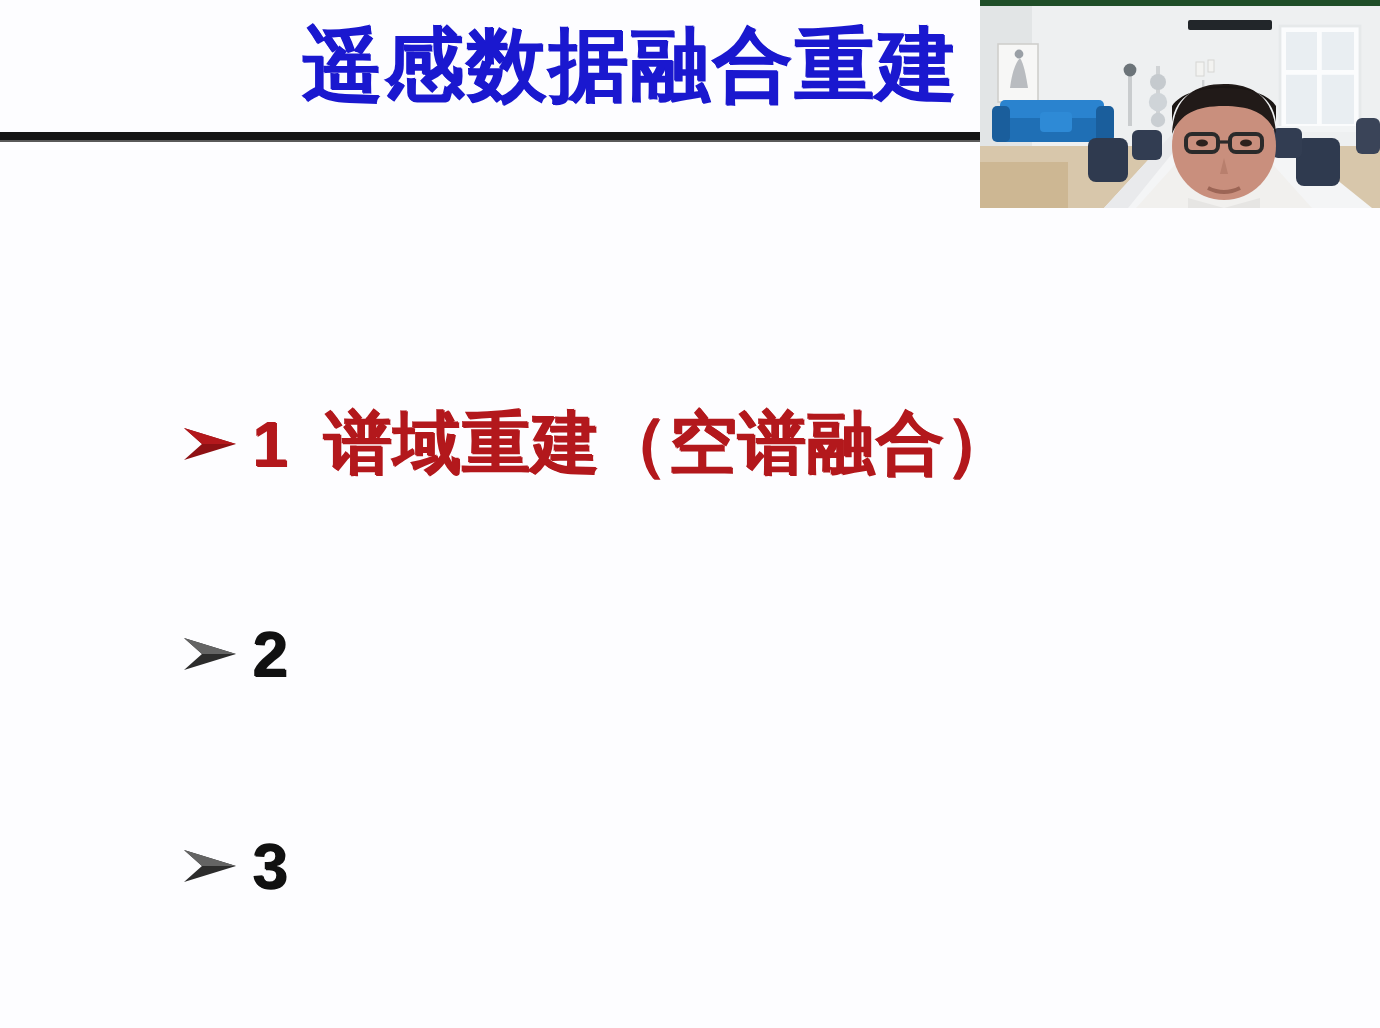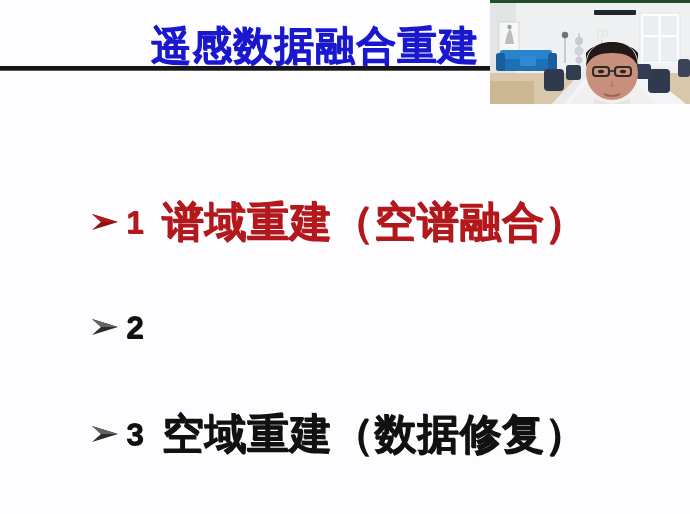--- a/index.html
+++ b/index.html
@@ -37,21 +37,20 @@
     top: 7px;
     width: 630px;
     text-align: center;
     font-size: 40px;
     line-height: 52px;
     font-weight: bold;
     color: #1a18cf;
     letter-spacing: 1px;
     white-space: nowrap;
     text-shadow: 0.5px 0.5px 0 #1a18cf;
-    margin-top: 12px;
   }
   #title-rule {
     position: absolute;
     left: 0;
     top: 66px;
     width: 690px;
     height: 4px;
     background: #151515;
     border-bottom: 1px solid #5a5a5a;
   }
@@ -82,21 +81,21 @@
     display: block;
   }
   .bullet-num {
     font-size: 32px;
     line-height: 38px;
     font-weight: bold;
     margin-left: 4px;
     margin-right: 18px;
   }
   .bullet-text {
-    font-size: 42px;
+    font-size: 34px;
     line-height: 40px;
     font-weight: bold;
     letter-spacing: 0.5px;
   }
   .row-red  .bullet-num,
   .row-red  .bullet-text { color: #b3181c; text-shadow: 0.6px 0.6px 0 #b3181c; }
   .row-dark .bullet-num,
   .row-dark .bullet-text { color: #111111; text-shadow: 0.6px 0.6px 0 #111111; }
 
   
@@ -147,21 +146,20 @@
       </svg>
       <span class="bullet-num">2</span>
     </div>
 
     <div class="bullet-row row-dark" data-row="2">
       <svg class="bullet-marker" viewBox="0 0 34 34">
         <path d="M4 9 L30 17 L4 25 L13 17 Z" fill="#2c2c2c"></path>
         <path d="M4 9 L30 17 L13 17 Z" fill="#646464"></path>
       </svg>
       <span class="bullet-num">3</span>
-      <span class="bullet-text">空域重建（数据修复）</span>
     </div>
 
   </div>
 
   <div id="webcam-overlay">
     <svg id="webcam-video" viewBox="0 0 200 101" preserveAspectRatio="none">
 
       <rect x="0" y="0" width="200" height="78" fill="#eef0f1"></rect>
 
       <rect x="0" y="0" width="26" height="78" fill="#e2e5e6"></rect>

